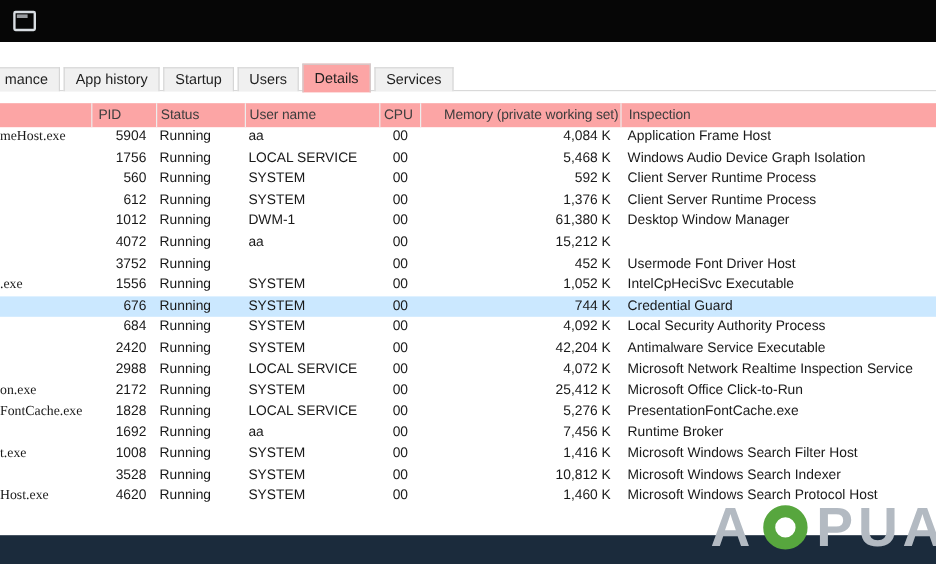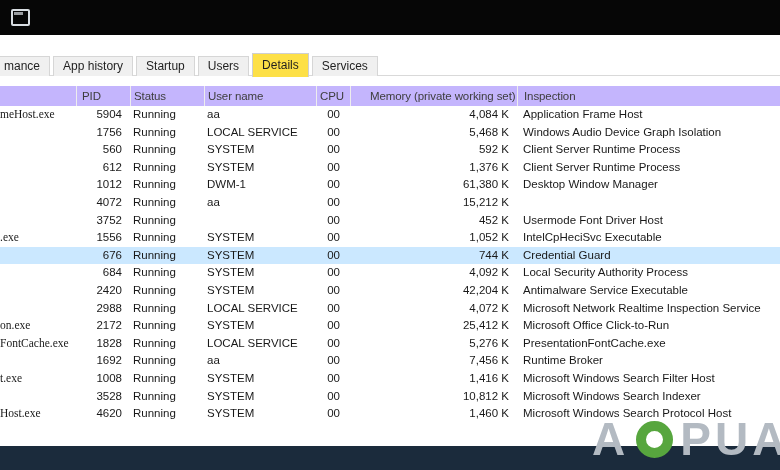--- a/index.html
+++ b/index.html
@@ -8,25 +8,25 @@
 
   
   .titlebar{position:absolute;top:0;left:0;width:780px;height:35px;background:#060606;}
   .win-icon{position:absolute;left:11px;top:9px;width:15px;height:13px;border:2px solid #d8dde2;border-radius:2px;background:transparent;}
   .win-icon:after{content:"";position:absolute;left:1px;top:1px;width:9px;height:3px;background:#d8dde2;opacity:.7;}
 
   
   .tabstrip{position:absolute;top:52px;left:-6px;height:24px;display:flex;align-items:flex-end;gap:3px;z-index:2;}
   .tab{height:19px;line-height:19px;padding:0 9px;background:#f0f0f0;border:1px solid #d6d6d6;border-bottom:none;
        font-size:12px;color:#1f1f1f;white-space:nowrap;cursor:default;}
-  .tab.active{height:23px;line-height:23px;background:#fde047;margin-bottom:-1px;z-index:3;border-color:#cfcfcf;text-align:right;}
+  .tab.active{height:23px;line-height:23px;background:#fca5a5;margin-bottom:-1px;z-index:3;border-color:#cfcfcf;text-align:right;}
   .tabline{position:absolute;top:75px;left:0;width:780px;height:1px;background:#d9d9d9;z-index:1;}
 
   
-  .theader{position:absolute;top:86px;left:0;width:780px;height:20px;background:#c4b5fd;z-index:1;}
+  .theader{position:absolute;top:86px;left:0;width:780px;height:20px;background:#fca5a5;z-index:1;}
   .hc{position:absolute;top:0;height:20px;line-height:20px;font-size:11.5px;color:#3d3d3d;
       letter-spacing:-0.1px;white-space:nowrap;overflow:hidden;border-left:1px solid #ededed;box-sizing:border-box;}
   .hc.col-name{border-left:none;}
 
   
   .col-name{left:0;width:76px;font-family:Liberation Serif, serif;}
   .col-pid{left:76px;width:54px;}
   .col-status{left:130px;width:74px;}
   .col-user{left:204px;width:112px;}
   .col-cpu{left:316px;width:34px;}

